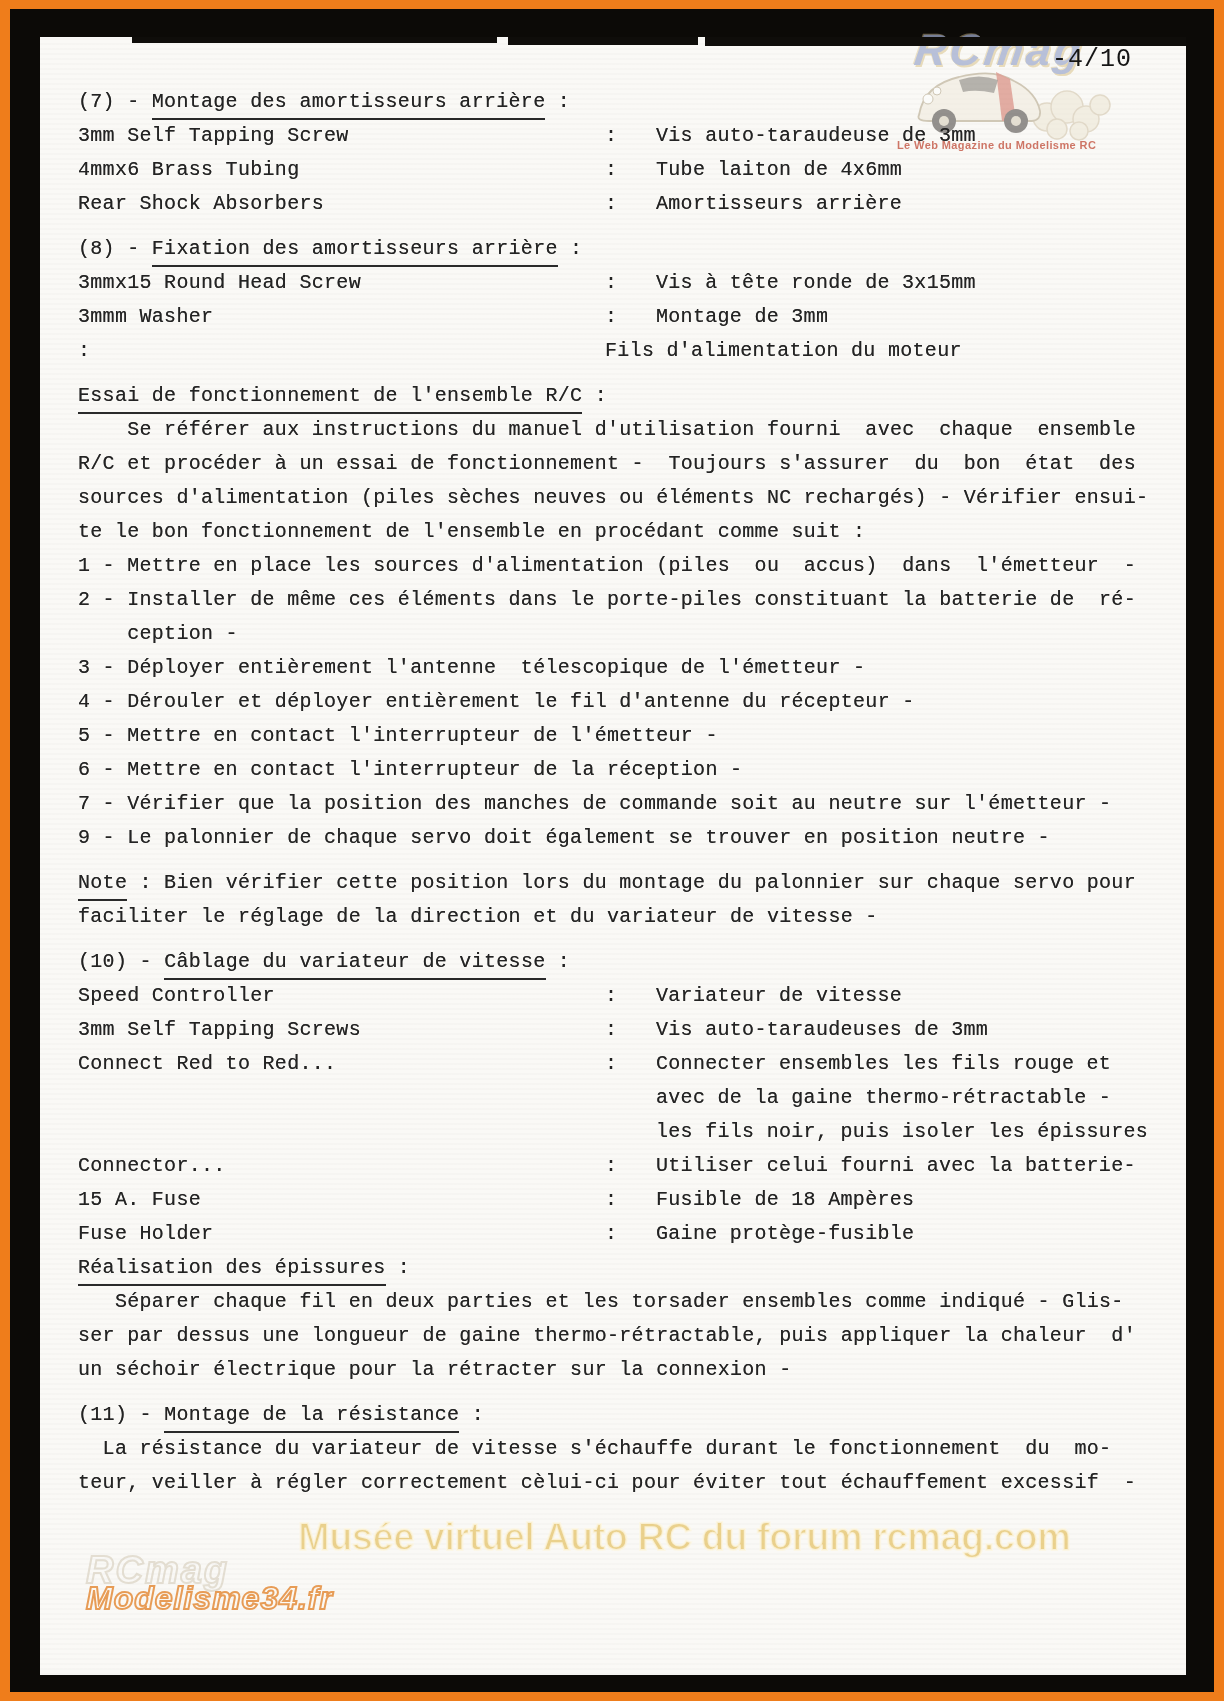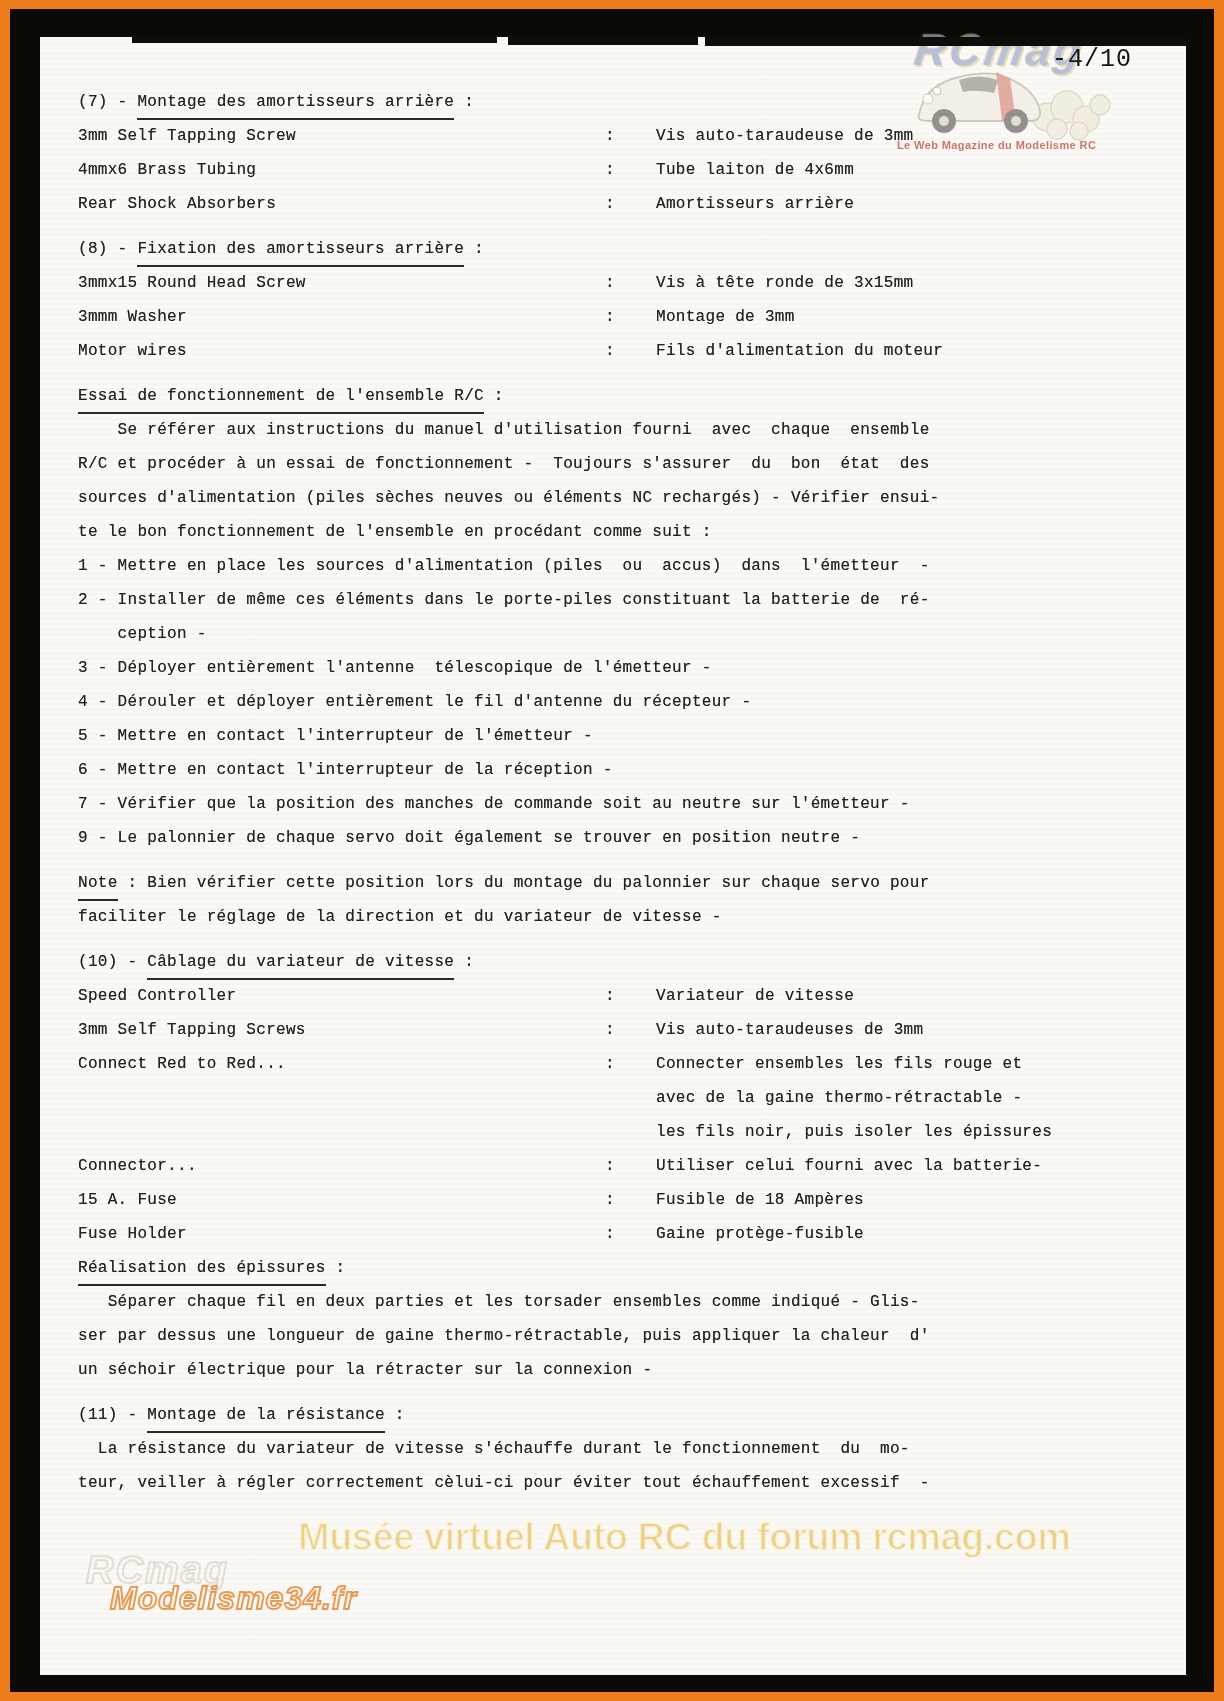--- a/index.html
+++ b/index.html
@@ -20,21 +20,21 @@
   
   .streak{position:absolute;background:#0f0d0a;z-index:2;}
   .s1{top:0;left:92px;width:365px;height:6px;}
   .s2{top:0;left:468px;width:190px;height:8px;}
   .s3{top:0;left:665px;right:0;height:9px;}
 
   
   .content{
     position:absolute;left:38px;top:48px;width:1095px;z-index:1;
     font-family:"Liberation Mono","DejaVu Sans Mono",monospace;
-    font-size:16px;line-height:34px;letter-spacing:0.3px;color:#232323;
+    font-size:20px;line-height:34px;letter-spacing:0.3px;color:#232323;
     text-shadow:0 0 0.5px rgba(30,30,30,.65);
   }
   .tpre{white-space:pre;height:34px;overflow:visible;}
   .gap{margin-top:11px;}
   .h-block{height:34px;}
   .u{display:inline-block;border-bottom:2.5px solid #2a2a2a;padding-bottom:1px;line-height:30px;}
   .pair{display:grid;grid-template-columns:527px 51px auto;}
 
   
   .logo{position:absolute;top:-12px;right:64px;width:225px;z-index:0;}
@@ -66,21 +66,20 @@
   .wm-left{position:absolute;left:46px;top:1512px;z-index:4;pointer-events:none;}
   .wm-ghost{
     font:italic 700 38px "Liberation Sans",sans-serif;letter-spacing:2px;
     color:rgba(255,255,255,.08);
     -webkit-text-stroke:2px rgba(206,196,174,.5);
   }
   .wm-brand{
     font:italic 700 32px "Liberation Sans",sans-serif;letter-spacing:1px;
     margin-top:-12px;
     color:rgba(255,250,240,.42);
-    margin-left:24px;
     -webkit-text-stroke:2px rgba(226,132,46,.8);
   }
 </style>
 </head>
 <body>
 
 <div class="frame">
   <div class="page">
 
     <div class="streak s1"></div>
@@ -149,21 +148,20 @@
           </div>
         </div>
         <div class="pair">
           <div class="tpre term-en">3mmm Washer</div>
           <div class="tpre separator-colon">:</div>
           <div>
             <div class="tpre term-fr-line">Montage de 3mm</div>
           </div>
         </div>
         <div class="pair">
-          <div class="tpre term-en">Motor wires</div>
           <div class="tpre separator-colon">:</div>
           <div>
             <div class="tpre term-fr-line">Fils d'alimentation du moteur</div>
           </div>
         </div>
         <div class="gap h-block tpre"><span class="heading-prefix"></span><span class="u heading-title">Essai de fonctionnement de l'ensemble R/C</span><span class="heading-suffix"> :</span></div>
         <div>
           <div class="tpre body-line">    Se référer aux instructions du manuel d'utilisation fourni  avec  chaque  ensemble</div>
           <div class="tpre body-line">R/C et procéder à un essai de fonctionnement -  Toujours s'assurer  du  bon  état  des</div>
           <div class="tpre body-line">sources d'alimentation (piles sèches neuves ou éléments NC rechargés) - Vérifier ensui-</div>

